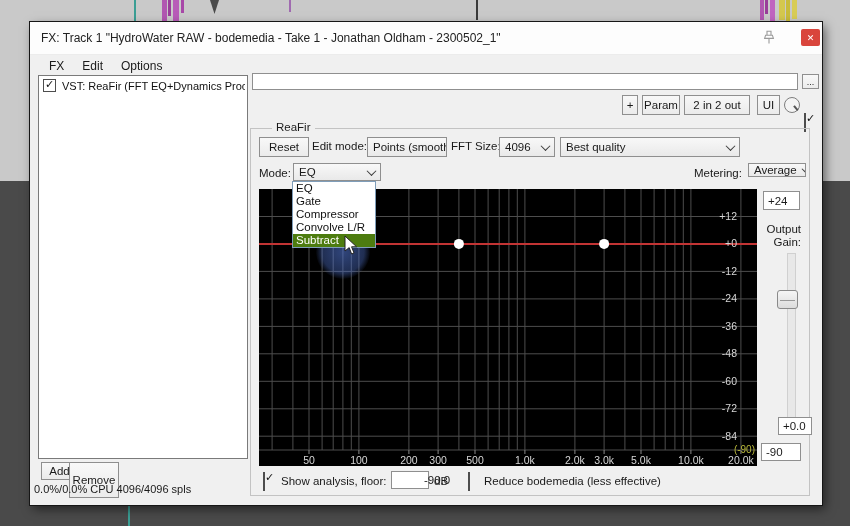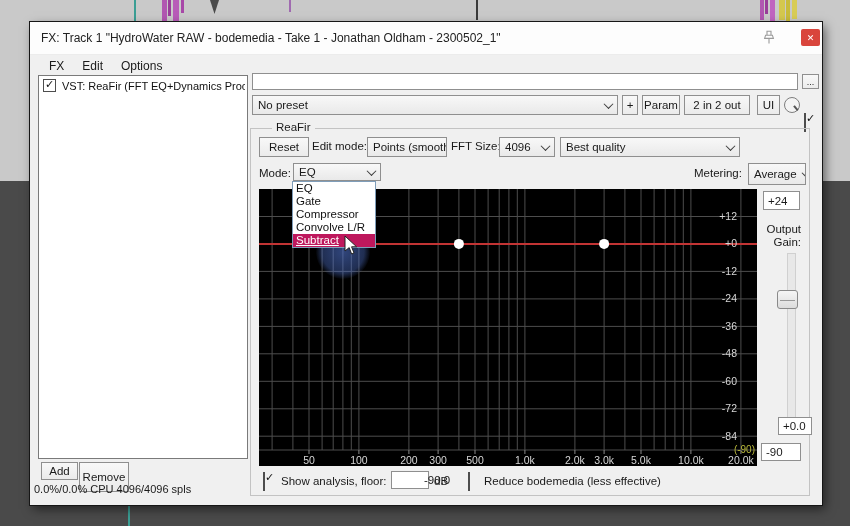--- a/index.html
+++ b/index.html
@@ -98,32 +98,28 @@
   </div>
 
   
   <div class="abs fxlist">
     <div class="fxitem">
       <span class="cb checked"></span>
       <span class="name">VST: ReaFir (FFT EQ+Dynamics Proc...</span>
     </div>
   </div>
   <button class="btn abs" style="left:11px;top:440px;width:37px;height:18px;">Add</button>
-  <button class="btn abs" style="left:49px;top:440px;width:50px;height:30px;">Remove</button>
+  <button class="btn abs" style="left:39px;top:440px;width:50px;height:36px;">Remove</button>
   <div class="abs lbl" style="left:4px;top:461px;font-size:11px;">0.0%/0.0% CPU 4096/4096 spls</div>
 
   
   <div class="abs inputbox" style="left:222px;top:51px;width:546px;height:17px;"></div>
   <button class="btn abs" style="left:772px;top:52px;width:17px;height:15px;font-size:9px;">...</button>
 
   
-  <div class="abs combo" style="left:222px;top:73px;width:366px;height:20px;">
-    <span>No preset</span>
-    <span class="chev"></span>
-  </div>
   <button class="btn abs" style="left:592px;top:73px;width:16px;height:20px;">+</button>
   <button class="btn abs" style="left:612px;top:73px;width:38px;height:20px;">Param</button>
   <button class="btn abs" style="left:654px;top:73px;width:66px;height:20px;">2 in 2 out</button>
   <button class="btn abs" style="left:727px;top:73px;width:23px;height:20px;">UI</button>
   <div class="abs knob" style="left:754px;top:75px;"></div>
   <span class="abs cb checked" style="left:774px;top:76px;"></span>
 
   
   <div class="abs group">
     <span class="abs grouplabel">ReaFir</span>
@@ -143,21 +139,21 @@
       <span>Best quality</span>
       <span class="chev"></span>
     </div>
 
     <span class="abs lbl" style="left:8px;top:38px;">Mode:</span>
     <div class="abs combo" style="left:42px;top:34px;width:88px;height:18px;">
       <span>EQ</span>
       <span class="chev"></span>
     </div>
     <span class="abs lbl" style="left:443px;top:38px;">Metering:</span>
-    <div class="abs combo" style="left:497px;top:34px;width:58px;height:22px;">
+    <div class="abs combo" style="left:497px;top:34px;width:58px;height:14px;">
       <span>Average</span>
       <span class="chev"></span>
     </div>
 
     
     <div class="abs graph">
       <svg id="eq-svg" width="498" height="277">
           <line x1="13.1" y1="0" x2="13.1" y2="261.0" stroke="#4d4d4d" stroke-width="1"></line>
           <line x1="33.9" y1="0" x2="33.9" y2="261.0" stroke="#4d4d4d" stroke-width="1"></line>
           <line x1="50.0" y1="0" x2="50.0" y2="261.0" stroke="#4d4d4d" stroke-width="1"></line>
@@ -232,21 +228,21 @@
         </svg>
     </div>
     <div class="abs clickglow"></div>
 
     
     <div class="abs dd">
       <div class="dd-item">EQ</div>
       <div class="dd-item">Gate</div>
       <div class="dd-item">Compressor</div>
       <div class="dd-item">Convolve L/R</div>
-      <div class="dd-item selected" style="background: #be185d; text-decoration: underline;">Subtract</div>
+      <div class="dd-item selected" style="background: #4d7c0f;">Subtract</div>
     </div>
 
     <div class="abs cursor">
       <svg width="17" height="21" viewBox="0 0 17 21">
           <polygon points="1,1 1,16 5.2,12.6 7.6,19 10,18 7.6,11.8 12.6,11.8" fill="#fff" stroke="#222" stroke-width="1"></polygon>
         </svg>
     </div>
 
     
     <div class="abs inputbox" style="left:512px;top:62px;width:37px;height:19px;">+24</div>

